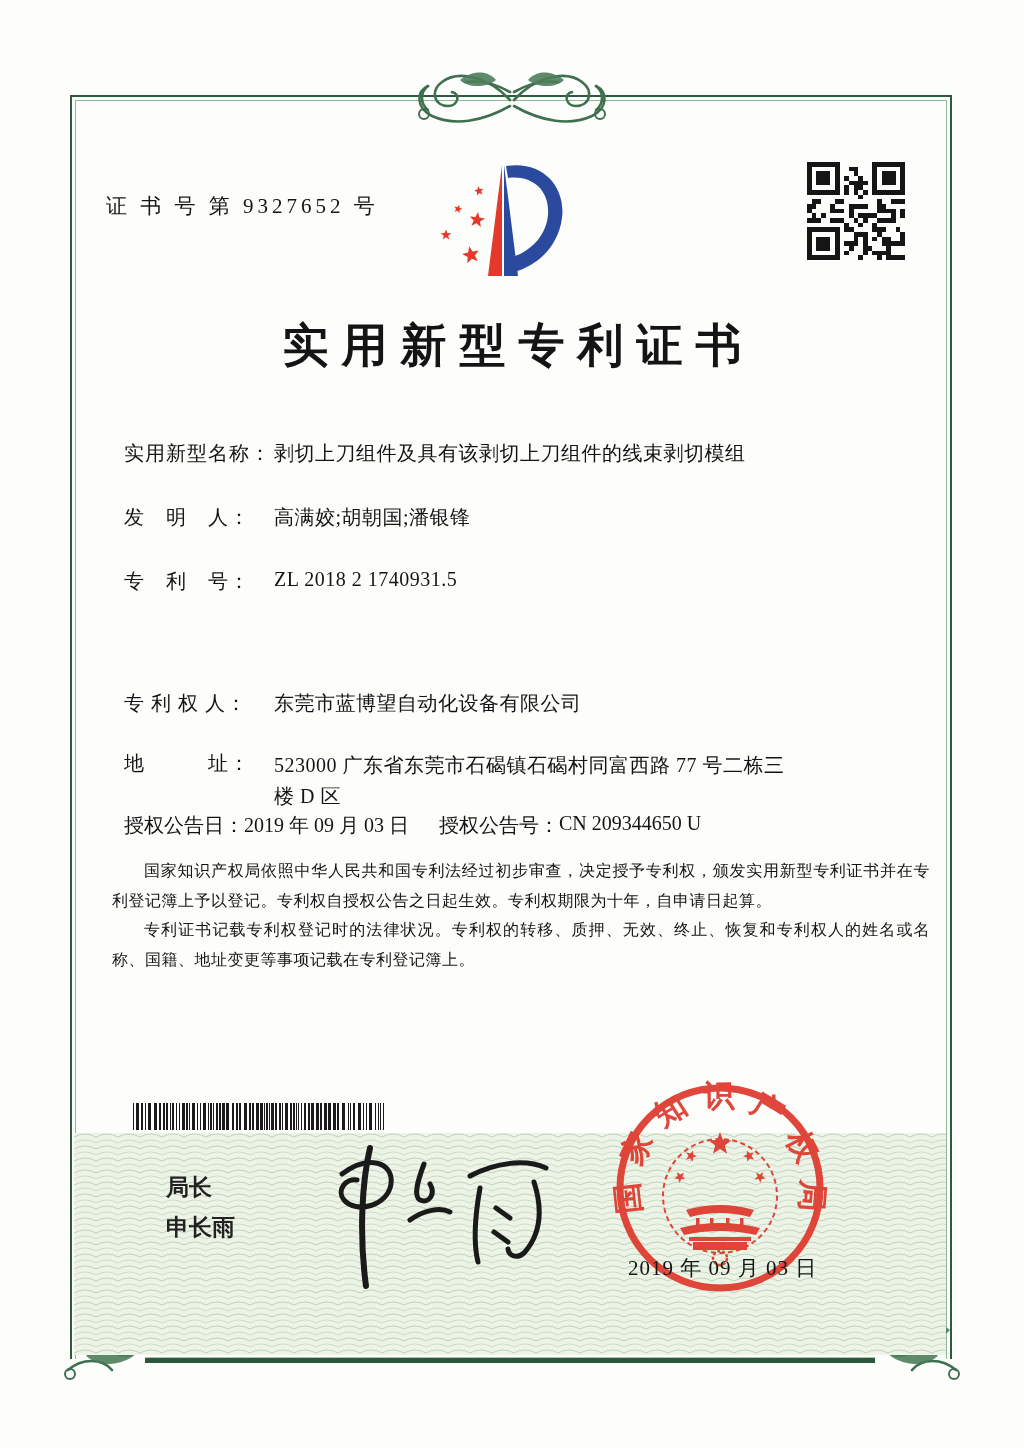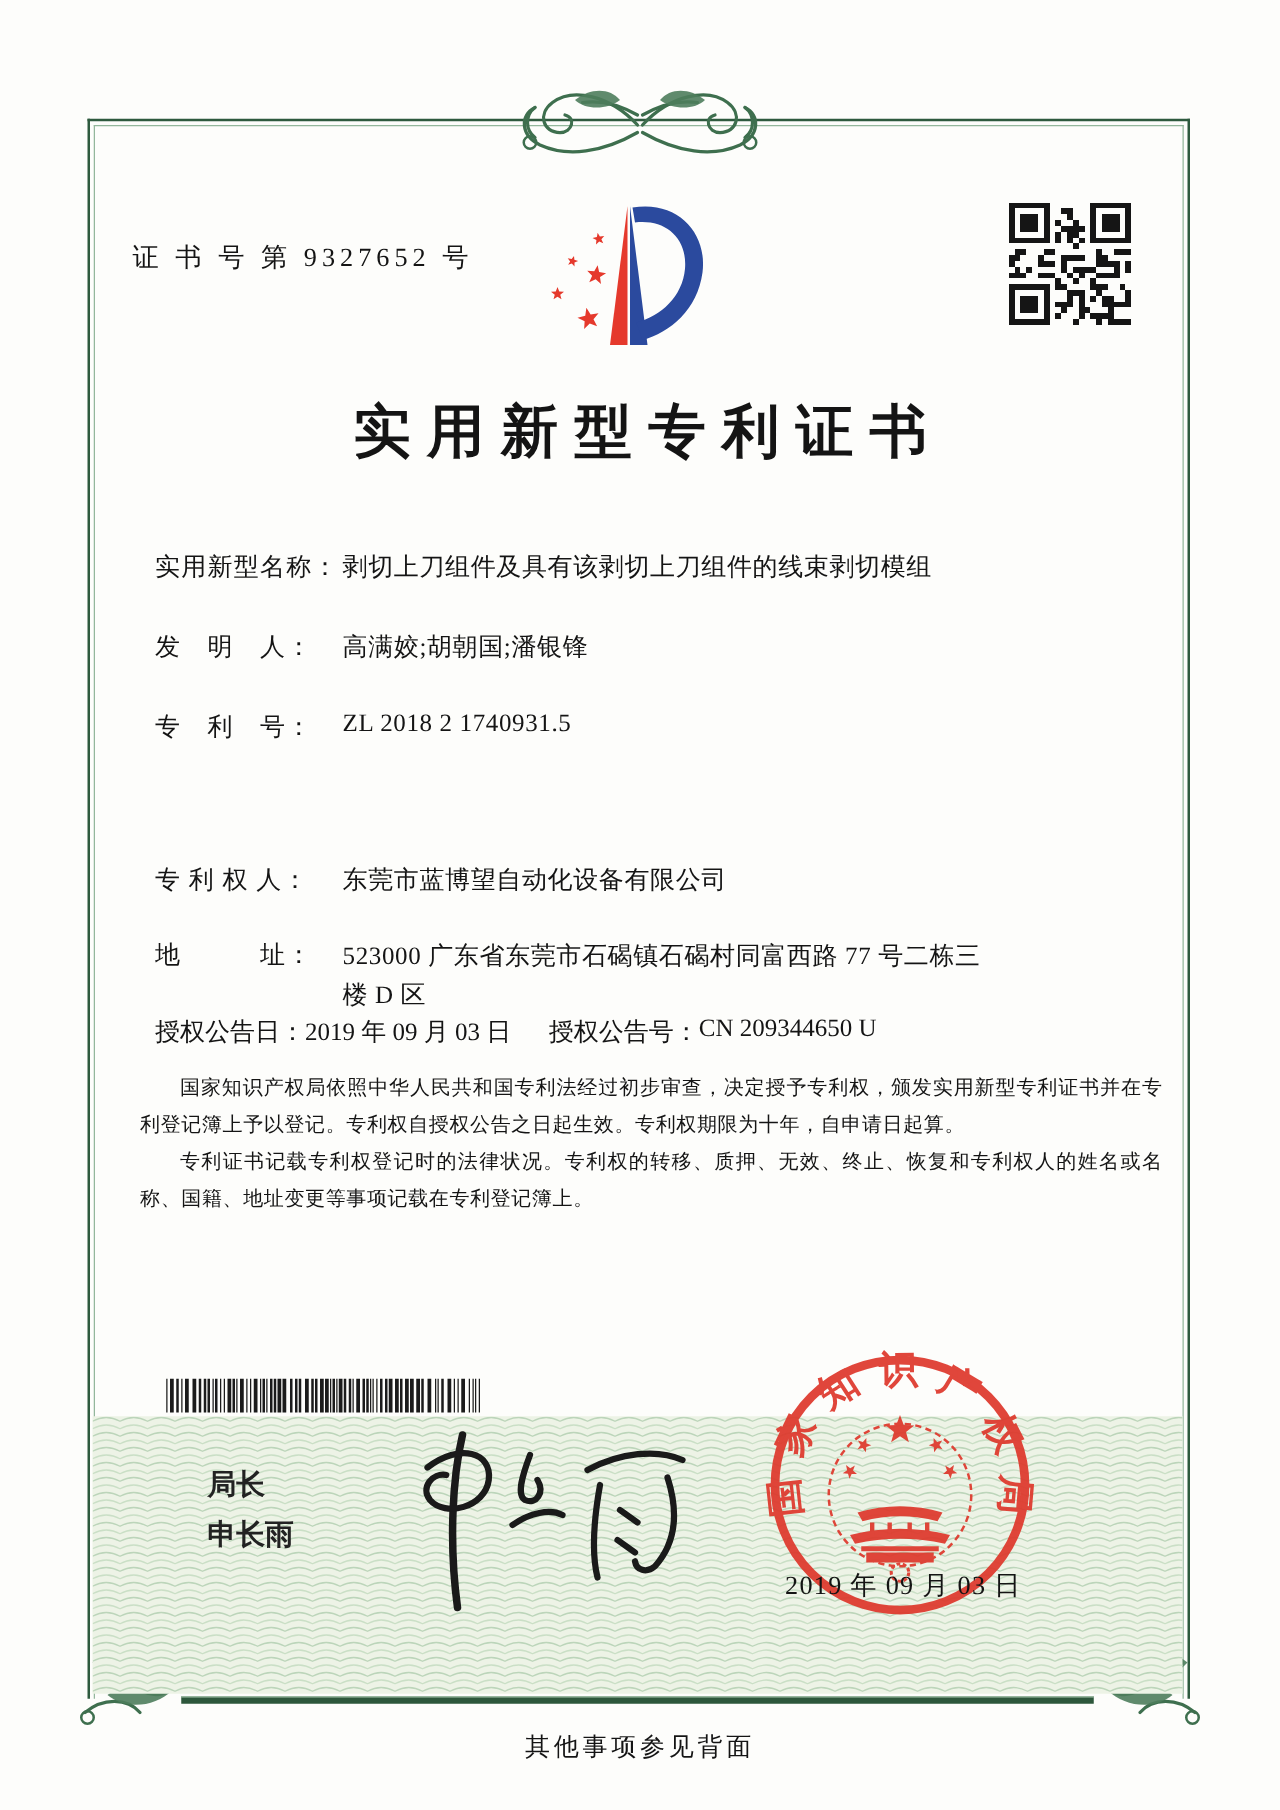--- a/index.html
+++ b/index.html
@@ -443,15 +443,14 @@
         <rect x="136" y="160" width="3.5" height="10"></rect>
         <rect x="150" y="160" width="3.5" height="10"></rect>
         <rect x="99" y="179" width="62" height="4"></rect>
         <rect x="103" y="184" width="54" height="8"></rect>
       </g>
       <circle cx="130" cy="200" r="7" fill="none" stroke="#de372b" stroke-width="2.5" stroke-dasharray="3 2"></circle>
     </g>
   </svg>
   <div class="seal-date">2019 年 09 月 03 日</div>
 
-  <div class="back-note">其他事项参见背面</div>
 
 </div>
 
 </body></html>

